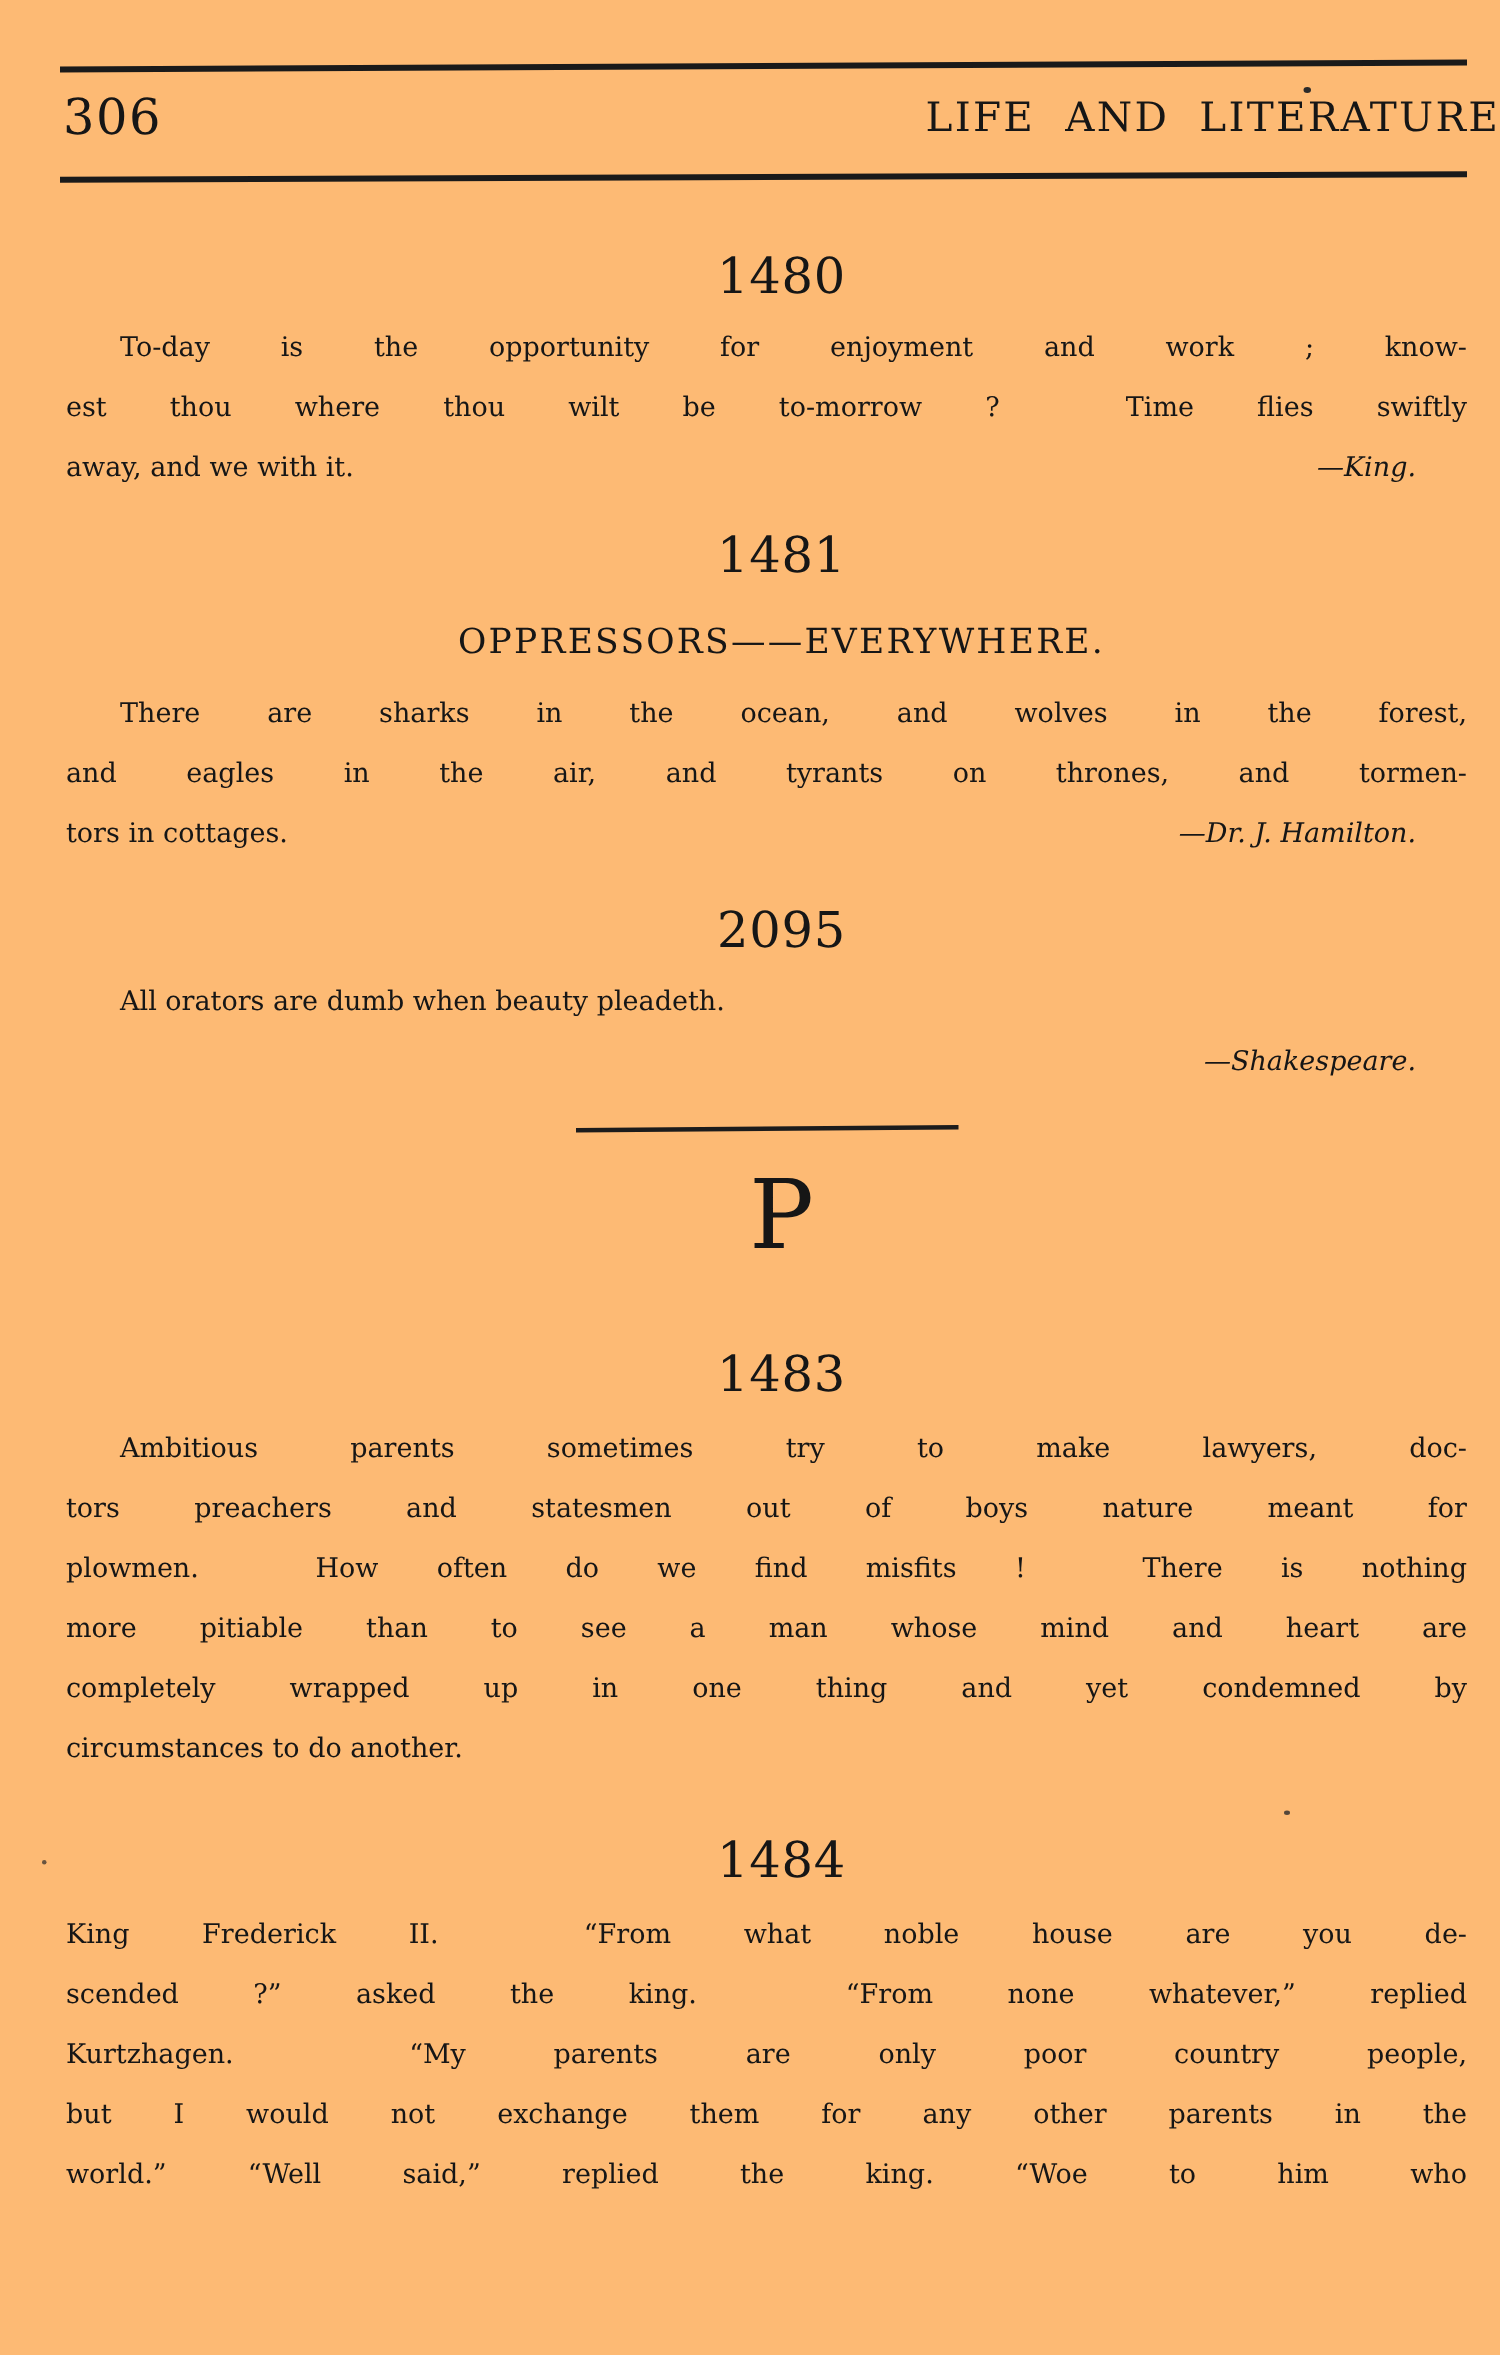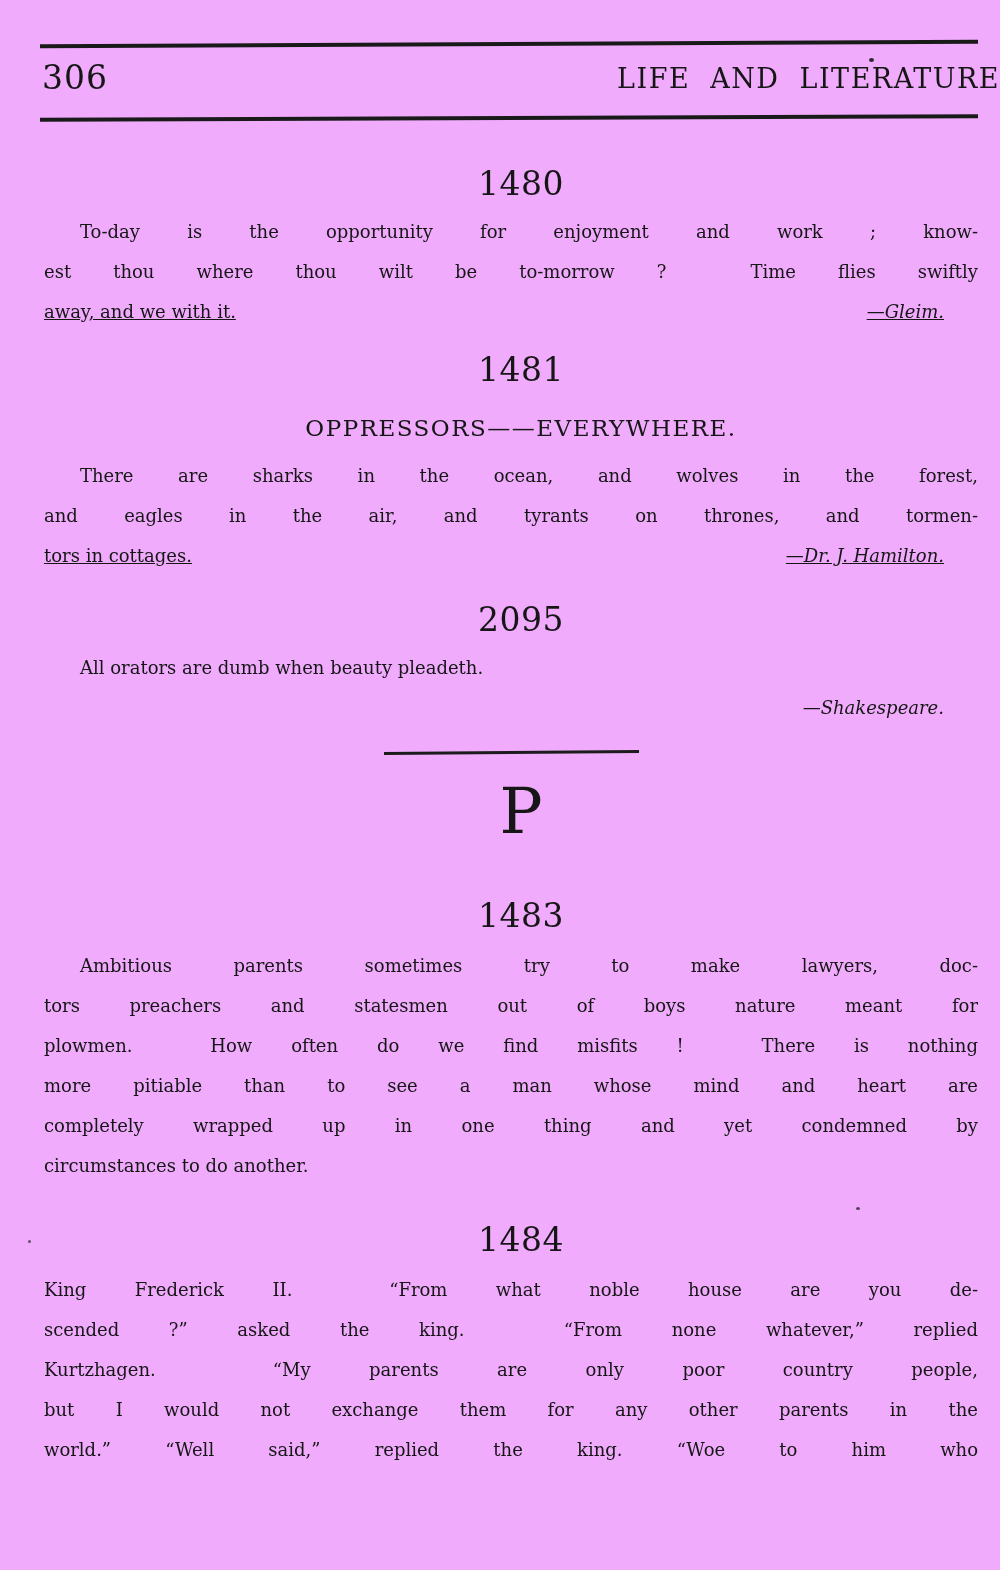--- a/index.html
+++ b/index.html
@@ -11,21 +11,21 @@
     width: 1000px;
     height: 1570px;
     font-family: "DejaVu Serif", "Liberation Serif", serif;
     color: #161616;
   }
   .page {
     position: relative;
     width: 1000px;
     height: 1570px;
     overflow: hidden;
-    background: #f0abfc;
+    background: #fdba74;
   }
 
   
   .rule {
     position: absolute;
     left: 40px;
     width: 938px;
     height: 4px;
     background: #1a1a1a;
   }
@@ -77,21 +77,20 @@
     height: 40px;
     overflow: hidden;
     text-align: left;
   }
   .indent { padding-left: 36px; }
   .lastline {
     height: 40px;
     display: flex;
     justify-content: space-between;
     align-items: baseline;
-    text-decoration: underline;
   }
   .attr {
     font-style: italic;
     padding-right: 34px;
     white-space: nowrap;
   }
   .attr-line { text-align: right; height: 40px; }
 
   .topic-heading {
     position: absolute;
@@ -140,21 +139,21 @@
   <div class="page-number">306</div>
   <div class="running-title">LIFE AND LITERATURE</div>
   <div class="rule bottom"></div>
 
   <div class="entry-number" style="top:164px">1480</div>
   <div class="para" style="top:212px">
     <div class="jline indent">To-day is the opportunity for enjoyment and work ; know-</div>
     <div class="jline">est thou where thou wilt be to-morrow ?&nbsp; Time flies swiftly</div>
     <div class="lastline">
       <span>away, and we with it.</span>
-      <span class="attr">—Gleim.</span>
+      <span class="attr">—King.</span>
     </div>
   </div>
 
   <div class="entry-number" style="top:350px">1481</div>
   <div class="topic-heading" style="top:415px">OPPRESSORS——EVERYWHERE.</div>
   <div class="para" style="top:456px">
     <div class="jline indent">There are sharks in the ocean, and wolves in the forest,</div>
     <div class="jline">and eagles in the air, and tyrants on thrones, and tormen-</div>
     <div class="lastline">
       <span>tors in cottages.</span>

